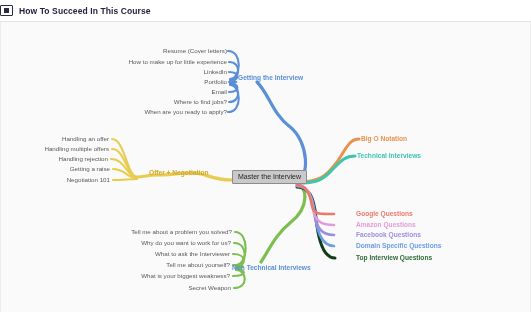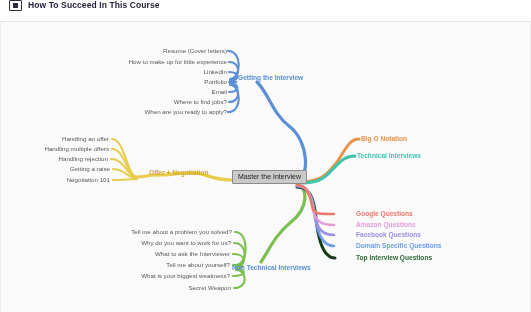--- a/index.html
+++ b/index.html
@@ -14,21 +14,21 @@
     overflow: hidden;
     position: relative;
   }
 
   
   #header-bar {
     height: 22px;
     background: #ffffff;
     border-bottom: 1px solid #e3e3e3;
     display: flex;
-    padding-left: 9px;
+    align-items: center;
     box-sizing: border-box;
   }
   #header-icon {
     width: 11px;
     height: 9px;
     border: 1px solid #2b2b45;
     border-radius: 1px;
     position: relative;
     margin-right: 6px;
     flex: 0 0 auto;

